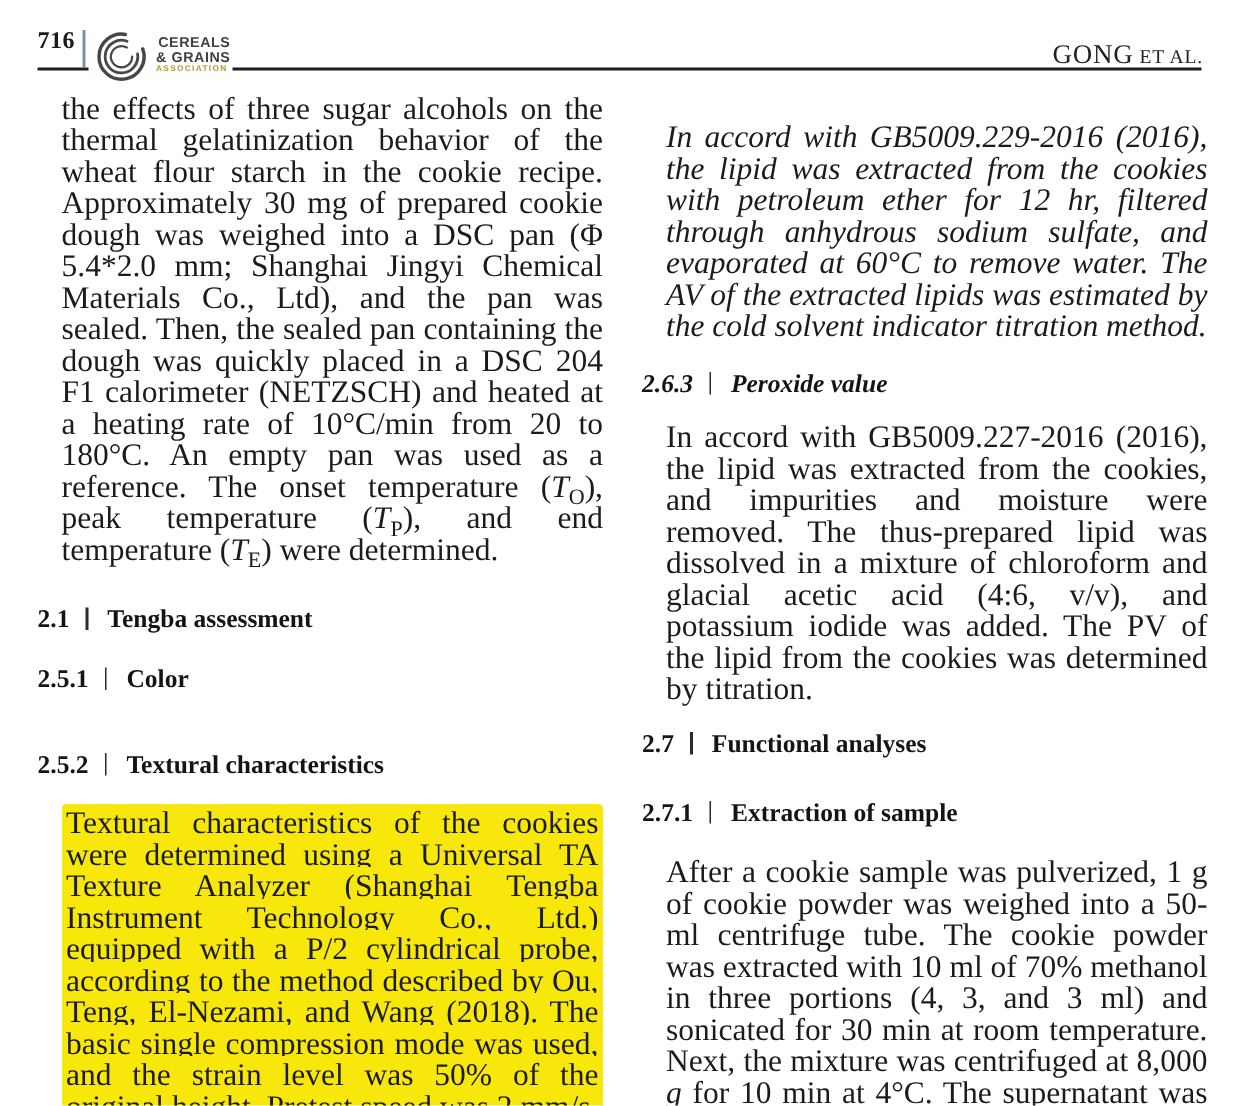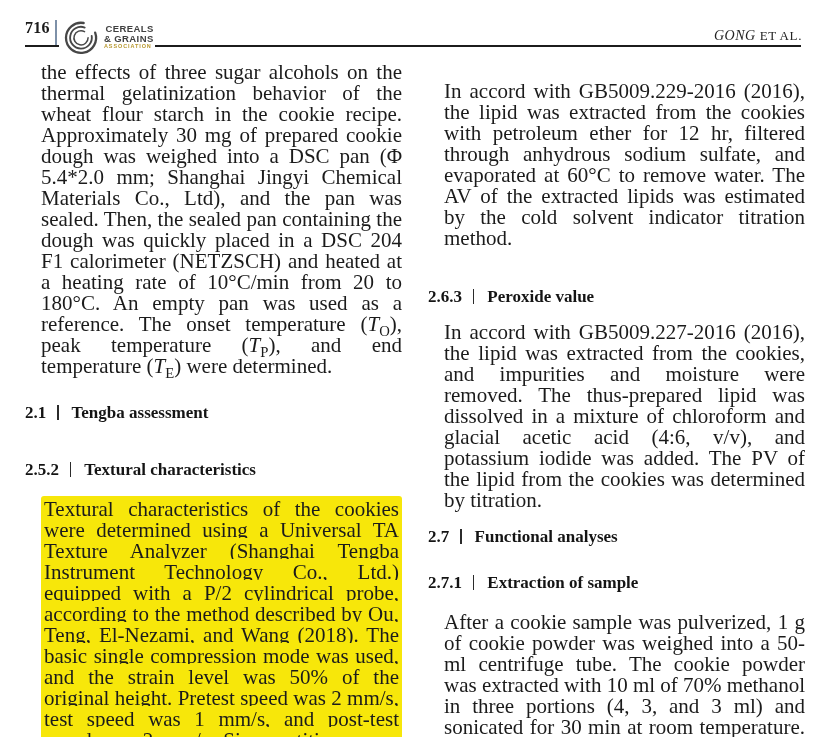--- a/index.html
+++ b/index.html
@@ -17,21 +17,21 @@
   
   .page-num{position:absolute;left:25px;top:19px;font-size:16px;font-weight:bold;letter-spacing:0.3px;}
   .accent-bar{position:absolute;left:55px;top:20px;width:2px;height:25px;background:var(--accent_bar);z-index:3;}
   .header-rule{position:absolute;left:25px;top:45px;width:776px;height:1.5px;background:var(--rule);z-index:0;}
   .logo-box{position:absolute;left:59px;top:10px;width:96px;height:50px;background:#ffffff;z-index:2;display:flex;align-items:center;}
   .logo-mark{width:44px;height:46px;flex:0 0 auto;margin-top:2px;}
   .logo-words{font-family:"Liberation Sans","DejaVu Sans",sans-serif;color:var(--logo_gray);line-height:1.05;margin-left:1px;margin-top:4px;}
   .logo-words .l1,.logo-words .l2{font-size:9.5px;font-weight:bold;letter-spacing:0.4px;white-space:nowrap;text-align:right;}
   .logo-words .l3{font-size:5.5px;font-weight:bold;letter-spacing:0.9px;color:var(--logo_gold);white-space:nowrap;}
   .running-head{position:absolute;right:22px;top:26px;text-align:right;color:#222;white-space:nowrap;}
-  .running-head .big{font-size:14px;letter-spacing:0.5px;font-style:italic;}
+  .running-head .big{font-size:18px;letter-spacing:0.5px;}
   .running-head .small{font-size:13px;letter-spacing:0.6px;}
 
   
   .col{position:absolute;top:62px;width:377px;}
   .col-left{left:25px;}
   .col-right{left:428px;}
 
   p.body{font-size:21px;line-height:21px;text-align:justify;margin-left:16px;}
   p.body i{font-style:italic;}
   sub{font-size:70%;line-height:0;}
@@ -40,22 +40,22 @@
   .heading .sep{display:inline-block;width:1.3px;height:15px;background:#2b2b2b;margin:0 13px 0 11px;vertical-align:-1.5px;}
 
   
   .h-quality{margin-top:26px;}
   .h-color{margin-top:20px;}
   .p-color{margin-top:17px;}
   .h-textural{margin-top:37px;}
   .p-textural{margin-top:18px;line-height:19.6px;}
 
   
-  .p-acid{margin-top:19px;}
-  .h-peroxide{margin-top:38px;}
+  .p-acid{margin-top:19px;font-style:italic;}
+  .h-peroxide{margin-top:18px;font-style:italic;}
   .p-peroxide{margin-top:15px;}
   .h-functional{margin-top:16px;}
   .h-extraction{margin-top:26px;}
   .p-extraction{margin-top:19px;}
 
   .hl{background:var(--highlight);padding:0.5px 3px 1.5px 3px;border-radius:3px;
       -webkit-box-decoration-break:clone;box-decoration-break:clone;}
 </style>
 </head>
 <body>
@@ -83,20 +83,23 @@
 </div>
 
 <div class="col col-left">
 
   <p class="body p-dsc">the effects of three sugar alcohols on the thermal gelatinization behavior of the wheat flour starch in the cookie recipe. Approximately 30 mg of prepared cookie dough was weighed into a DSC pan (Φ 5.4*2.0 mm; Shanghai Jingyi Chemical Materials Co., Ltd), and the pan was sealed. Then, the sealed pan containing the dough was quickly placed in a DSC 204 F1 calorimeter (NETZSCH) and heated at a heating rate of 10°C/min from 20 to 180°C. An empty pan was used as a reference. The onset temperature (<i>T</i><sub>O</sub>), peak temperature (<i>T</i><sub>P</sub>), and end temperature (<i>T</i><sub>E</sub>) were determined.</p>
 
   <div class="heading h-quality">
     <span>2.1</span><span class="sep"></span><span>Tengba assessment</span>
   </div>
 
+  <div class="heading h-color">
+    <span>2.5.1</span><span class="sep"></span><span>Color</span>
+  </div>
 
 
   <div class="heading h-textural">
     <span>2.5.2</span><span class="sep"></span><span>Textural characteristics</span>
   </div>
 
   <p class="body p-textural"><span class="hl">Textural characteristics of the cookies were determined using a Universal TA Texture Analyzer (Shanghai Tengba Instrument Technology Co., Ltd.) equipped with a P/2 cylindrical probe, according to the method described by Ou, Teng, El-Nezami, and Wang (2018). The basic single compression mode was used, and the strain level was 50% of the original height. Pretest speed was 2 mm/s, test speed was 1 mm/s, and post-test speed was 2 mm/s. Six repetitions were conducted. The hardness and brittleness of tested samples were recorded.</span></p>
 
 </div>
 

